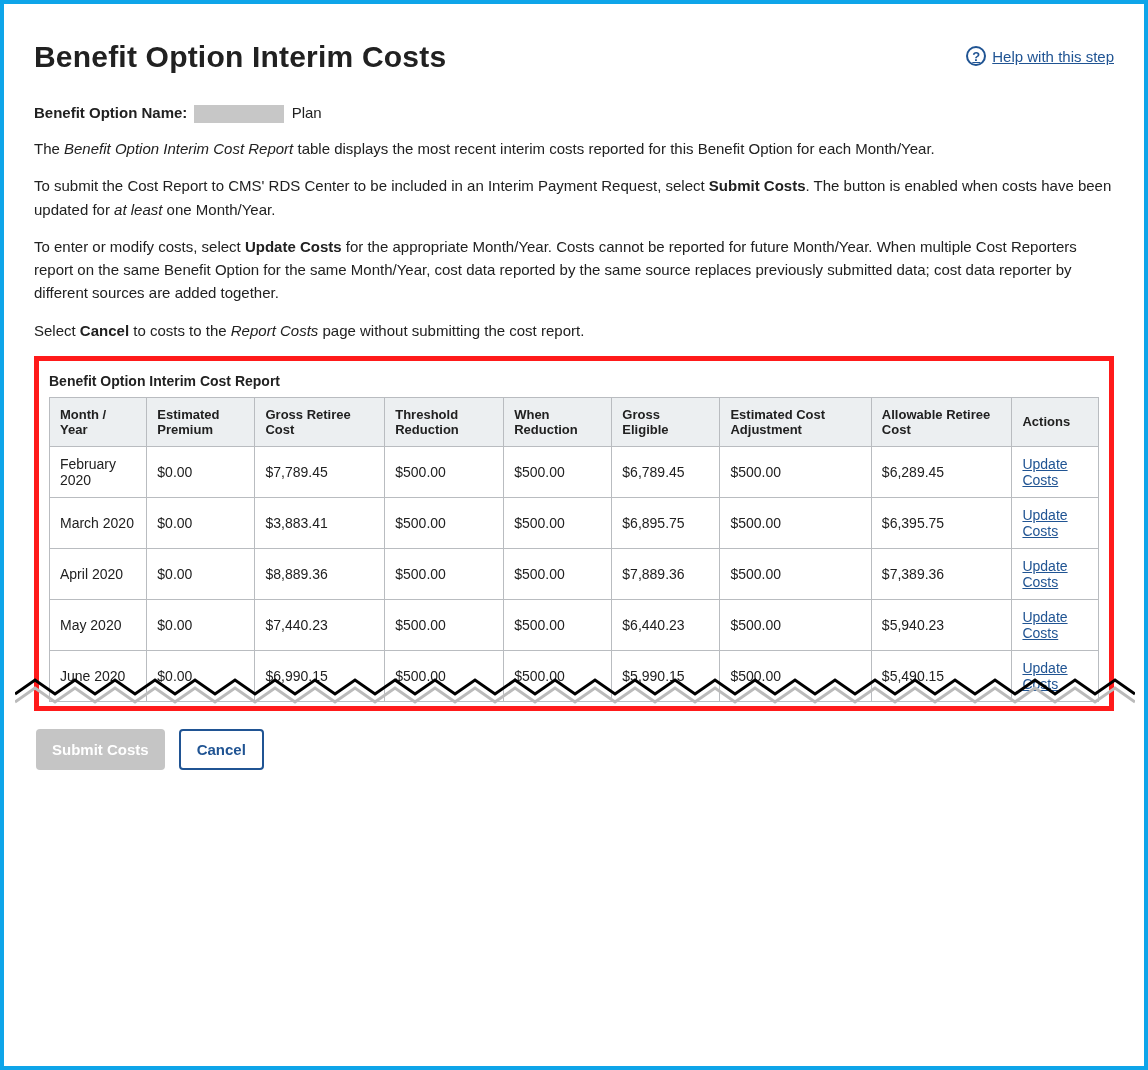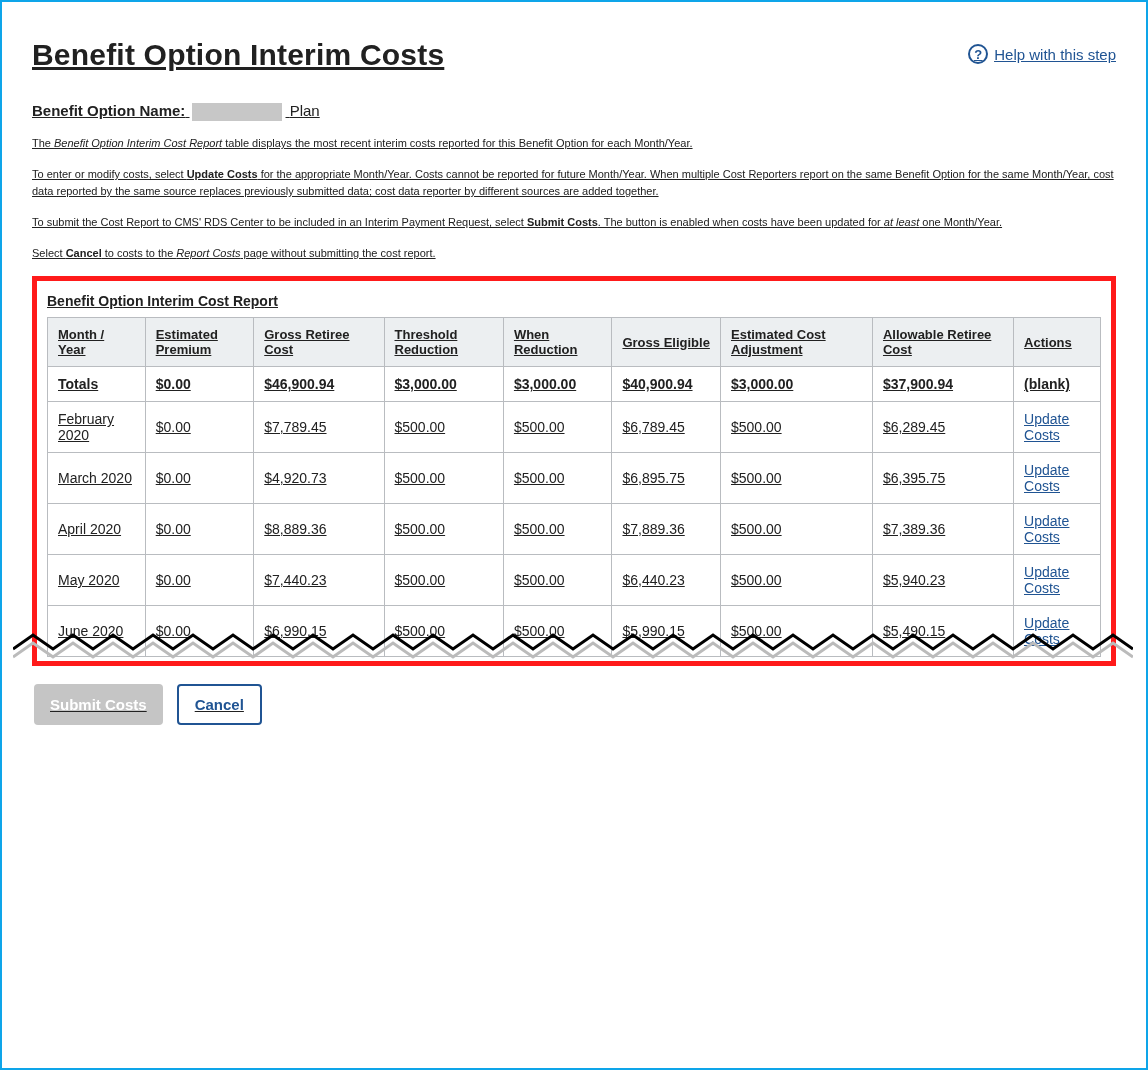--- a/index.html
+++ b/index.html
@@ -4,27 +4,26 @@
 <style>
   * { box-sizing: border-box; }
   body {
     margin: 0;
     padding: 0;
     font-family: "Segoe UI", Arial, sans-serif;
     background: #fff;
     color: #212121;
   }
   .outer-frame {
-    border: 2px solid #0ea5e9;
+    border: 4px solid #0ea5e9;
     width: 1148px;
     height: 1070px;
     position: relative;
     background: #fff;
     overflow: hidden;
-    text-decoration: underline;
   }
   .page {
     padding: 28px 30px 20px 30px;
   }
   .header-row {
     display: flex;
     justify-content: space-between;
     align-items: flex-start;
   }
   .page-title {
@@ -62,21 +61,21 @@
   .label-row .lbl { font-weight: 700; text-align: center; }
   .redacted {
     display: inline-block;
     width: 90px;
     height: 18px;
     background: #c7c7c7;
     vertical-align: middle;
     margin: 0 4px 0 2px;
   }
   .para {
-    font-size: 11px;
+    font-size: 15px;
     line-height: 1.55;
     margin: 0 0 14px 0;
   }
   .para em { font-style: italic; }
   .para strong { font-weight: 700; }
 
   .report-frame {
     border: 5px solid #ff1a1a;
     padding: 8px 10px 8px 10px;
     margin-top: 14px;
@@ -177,25 +176,25 @@
       <span class="lbl">Benefit Option Name:</span>
       <span class="redacted"></span>
       <span>Plan</span>
     </div>
 
     <p class="para">
       <span>The </span><em>Benefit Option Interim Cost Report</em><span> table displays the most recent interim costs reported for this Benefit Option for each Month/Year.</span>
     </p>
 
     <p class="para">
+      <span>To submit the Cost Report to CMS' RDS Center to be included in an Interim Payment Request, select </span><strong>Submit Costs</strong><span>. The button is enabled when costs have been updated for </span><em>at least</em><span> one Month/Year.</span>
+    </p>
+
+    <p class="para">
       <span>To enter or modify costs, select </span><strong>Update Costs</strong><span> for the appropriate Month/Year. Costs cannot be reported for future Month/Year. When multiple Cost Reporters report on the same Benefit Option for the same Month/Year, cost data reported by the same source replaces previously submitted data; cost data reporter by different sources are added together.</span>
-    </p>
-
-    <p class="para">
-      <span>To submit the Cost Report to CMS' RDS Center to be included in an Interim Payment Request, select </span><strong>Submit Costs</strong><span>. The button is enabled when costs have been updated for </span><em>at least</em><span> one Month/Year.</span>
     </p>
 
     <p class="para">
       <span>Select </span><strong>Cancel</strong><span> to costs to the </span><em>Report Costs</em><span> page without submitting the cost report.</span>
     </p>
 
     <div class="report-frame">
       <div class="report-title">Benefit Option Interim Cost Report</div>
 
       <table class="report">
@@ -217,46 +216,35 @@
             <th>Gross Retiree Cost</th>
             <th>Threshold Reduction</th>
             <th>When Reduction</th>
             <th>Gross Eligible</th>
             <th>Estimated Cost Adjustment</th>
             <th>Allowable Retiree Cost</th>
             <th>Actions</th>
           </tr>
         </thead>
         <tbody id="tbody-top">
-          <tr class="totals">
-            <td>Totals</td>
-            <td>$0.00</td>
-            <td>$46,900.94</td>
-            <td>$3,000.00</td>
-            <td>$3,000.00</td>
-            <td>$40,900.94</td>
-            <td>$3,000.00</td>
-            <td>$37,900.94</td>
-            <td>(blank)</td>
-          </tr>
             <tr>
               <td>February 2020</td>
               <td>$0.00</td>
               <td>$7,789.45</td>
               <td>$500.00</td>
               <td>$500.00</td>
               <td>$6,789.45</td>
               <td>$500.00</td>
               <td>$6,289.45</td>
               <td><a class="action-link">Update Costs</a></td>
             </tr>
             <tr>
               <td>March 2020</td>
               <td>$0.00</td>
-              <td>$4,920.73</td>
+              <td>$3,883.41</td>
               <td>$500.00</td>
               <td>$500.00</td>
               <td>$6,895.75</td>
               <td>$500.00</td>
               <td>$6,395.75</td>
               <td><a class="action-link">Update Costs</a></td>
             </tr>
             <tr>
               <td>April 2020</td>
               <td>$0.00</td>

